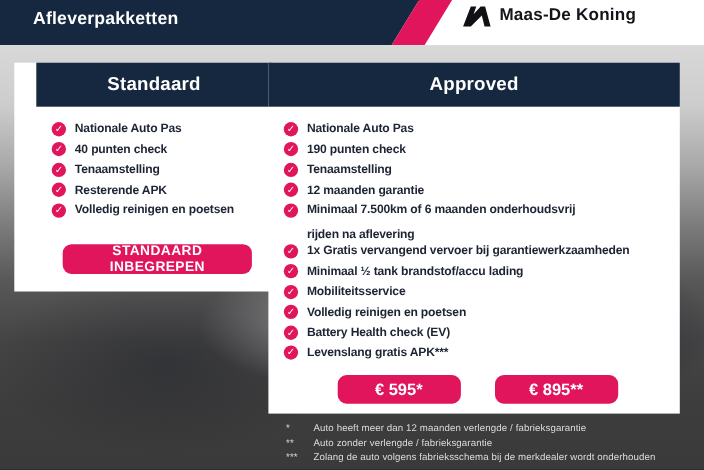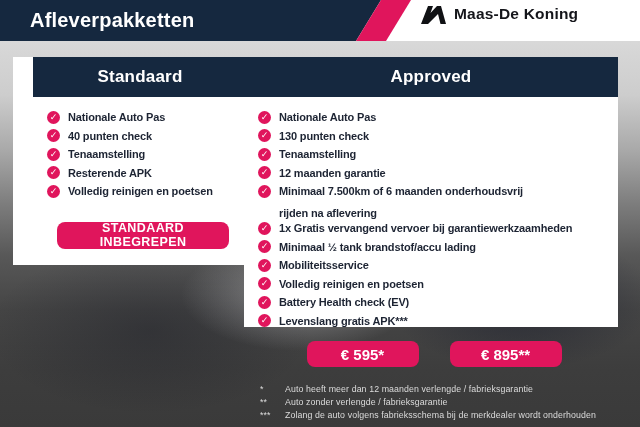--- a/index.html
+++ b/index.html
@@ -19,30 +19,30 @@
       linear-gradient(180deg,#d8d8d8 42px,#cdcdcd 95px,#a9a9a9 150px,#7c7c7c 205px,#585858 255px,#454545 310px,#3d3d3d 370px,#3a3a3a 100%);
   }
 
   
   .header{position:absolute;top:0;left:0;width:640px;height:41px;background:#ffffff;}
   .header-navy{position:absolute;inset:0;background:var(--navy);
     clip-path:polygon(0 0,381px 0,356px 100%,0 100%);}
   .header-stripe{position:absolute;inset:0;background:var(--pink);
     clip-path:polygon(381px 0,411px 0,386px 100%,356px 100%);}
   .header-title{position:absolute;left:30px;top:9px;z-index:2;color:#fff;
-    font-size:20px;font-weight:800;letter-spacing:0.2px;}
+    font-size:16px;font-weight:800;letter-spacing:0.2px;}
   .brand{position:absolute;left:420px;top:0;height:28px;z-index:2;
     display:flex;align-items:center;gap:7px;}
   .brand svg{display:block;fill:#101114;}
   .brand-name{font-size:15.5px;font-weight:800;color:#14151a;letter-spacing:0.2px;}
 
   
   .card{position:absolute;background:#ffffff;}
   .card.standaard{left:13px;top:57px;width:214px;height:208px;padding-left:20px;}
-  .card.approved{left:244px;top:57px;width:374px;height:270px;}
+  .card.approved{left:244px;top:57px;width:374px;height:319px;}
   .card-header{height:40px;background:var(--navy);color:#fff;display:flex;
     align-items:center;justify-content:center;font-size:17px;font-weight:800;letter-spacing:0.2px;}
   .card-body{padding:11px 8px 0 14px;}
   .item{display:flex;align-items:center;gap:8px;height:18.5px;}
   .item-text{font-size:11px;font-weight:700;color:var(--text-dark);
     letter-spacing:-0.15px;white-space:nowrap;}
   .item.cont{padding-left:21px;align-items:flex-end;}
   .check{flex:0 0 auto;width:13px;height:13px;border-radius:50%;background:var(--pink);
     color:#fff;font-size:9px;font-weight:700;display:flex;align-items:center;
     justify-content:center;line-height:1;}
@@ -113,21 +113,21 @@
 
   <div class="card approved">
     <div class="card-header">Approved</div>
     <div class="card-body">
       <div class="item">
         <span class="check">✓</span>
         <span class="item-text">Nationale Auto Pas</span>
       </div>
       <div class="item">
         <span class="check">✓</span>
-        <span class="item-text">130 punten check</span>
+        <span class="item-text">190 punten check</span>
       </div>
       <div class="item">
         <span class="check">✓</span>
         <span class="item-text">Tenaamstelling</span>
       </div>
       <div class="item">
         <span class="check">✓</span>
         <span class="item-text">12 maanden garantie</span>
       </div>
       <div class="item">

